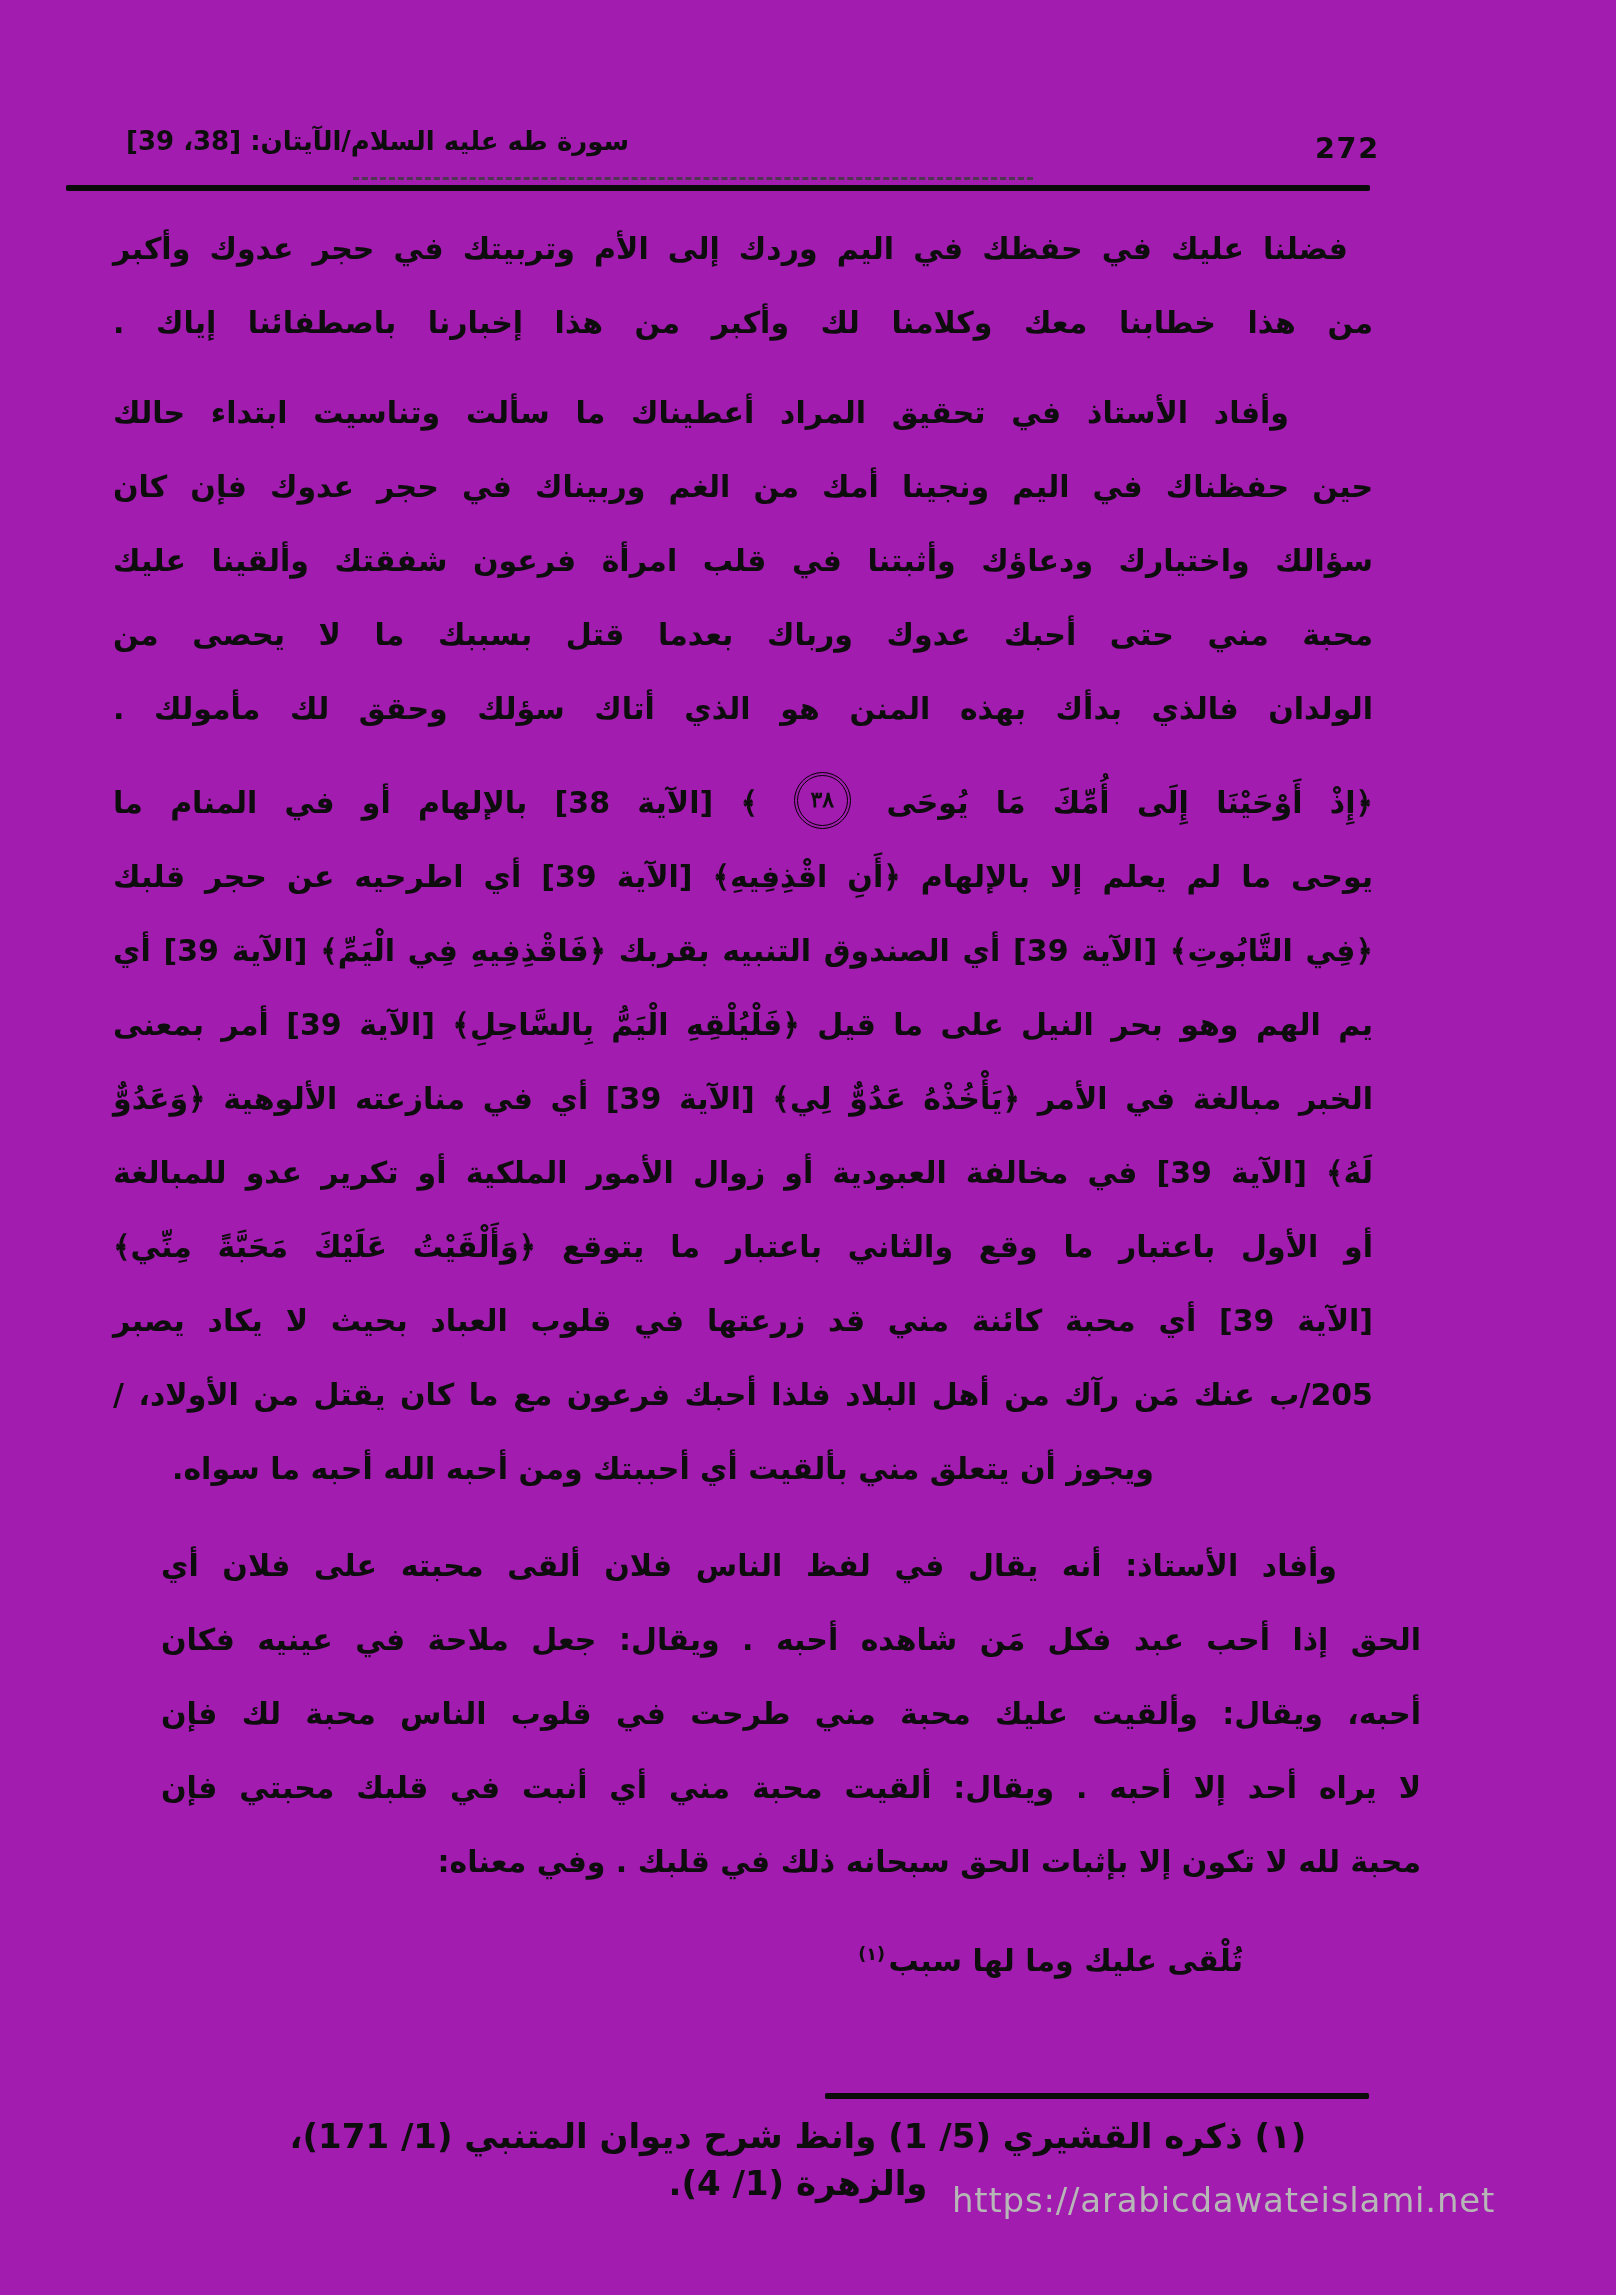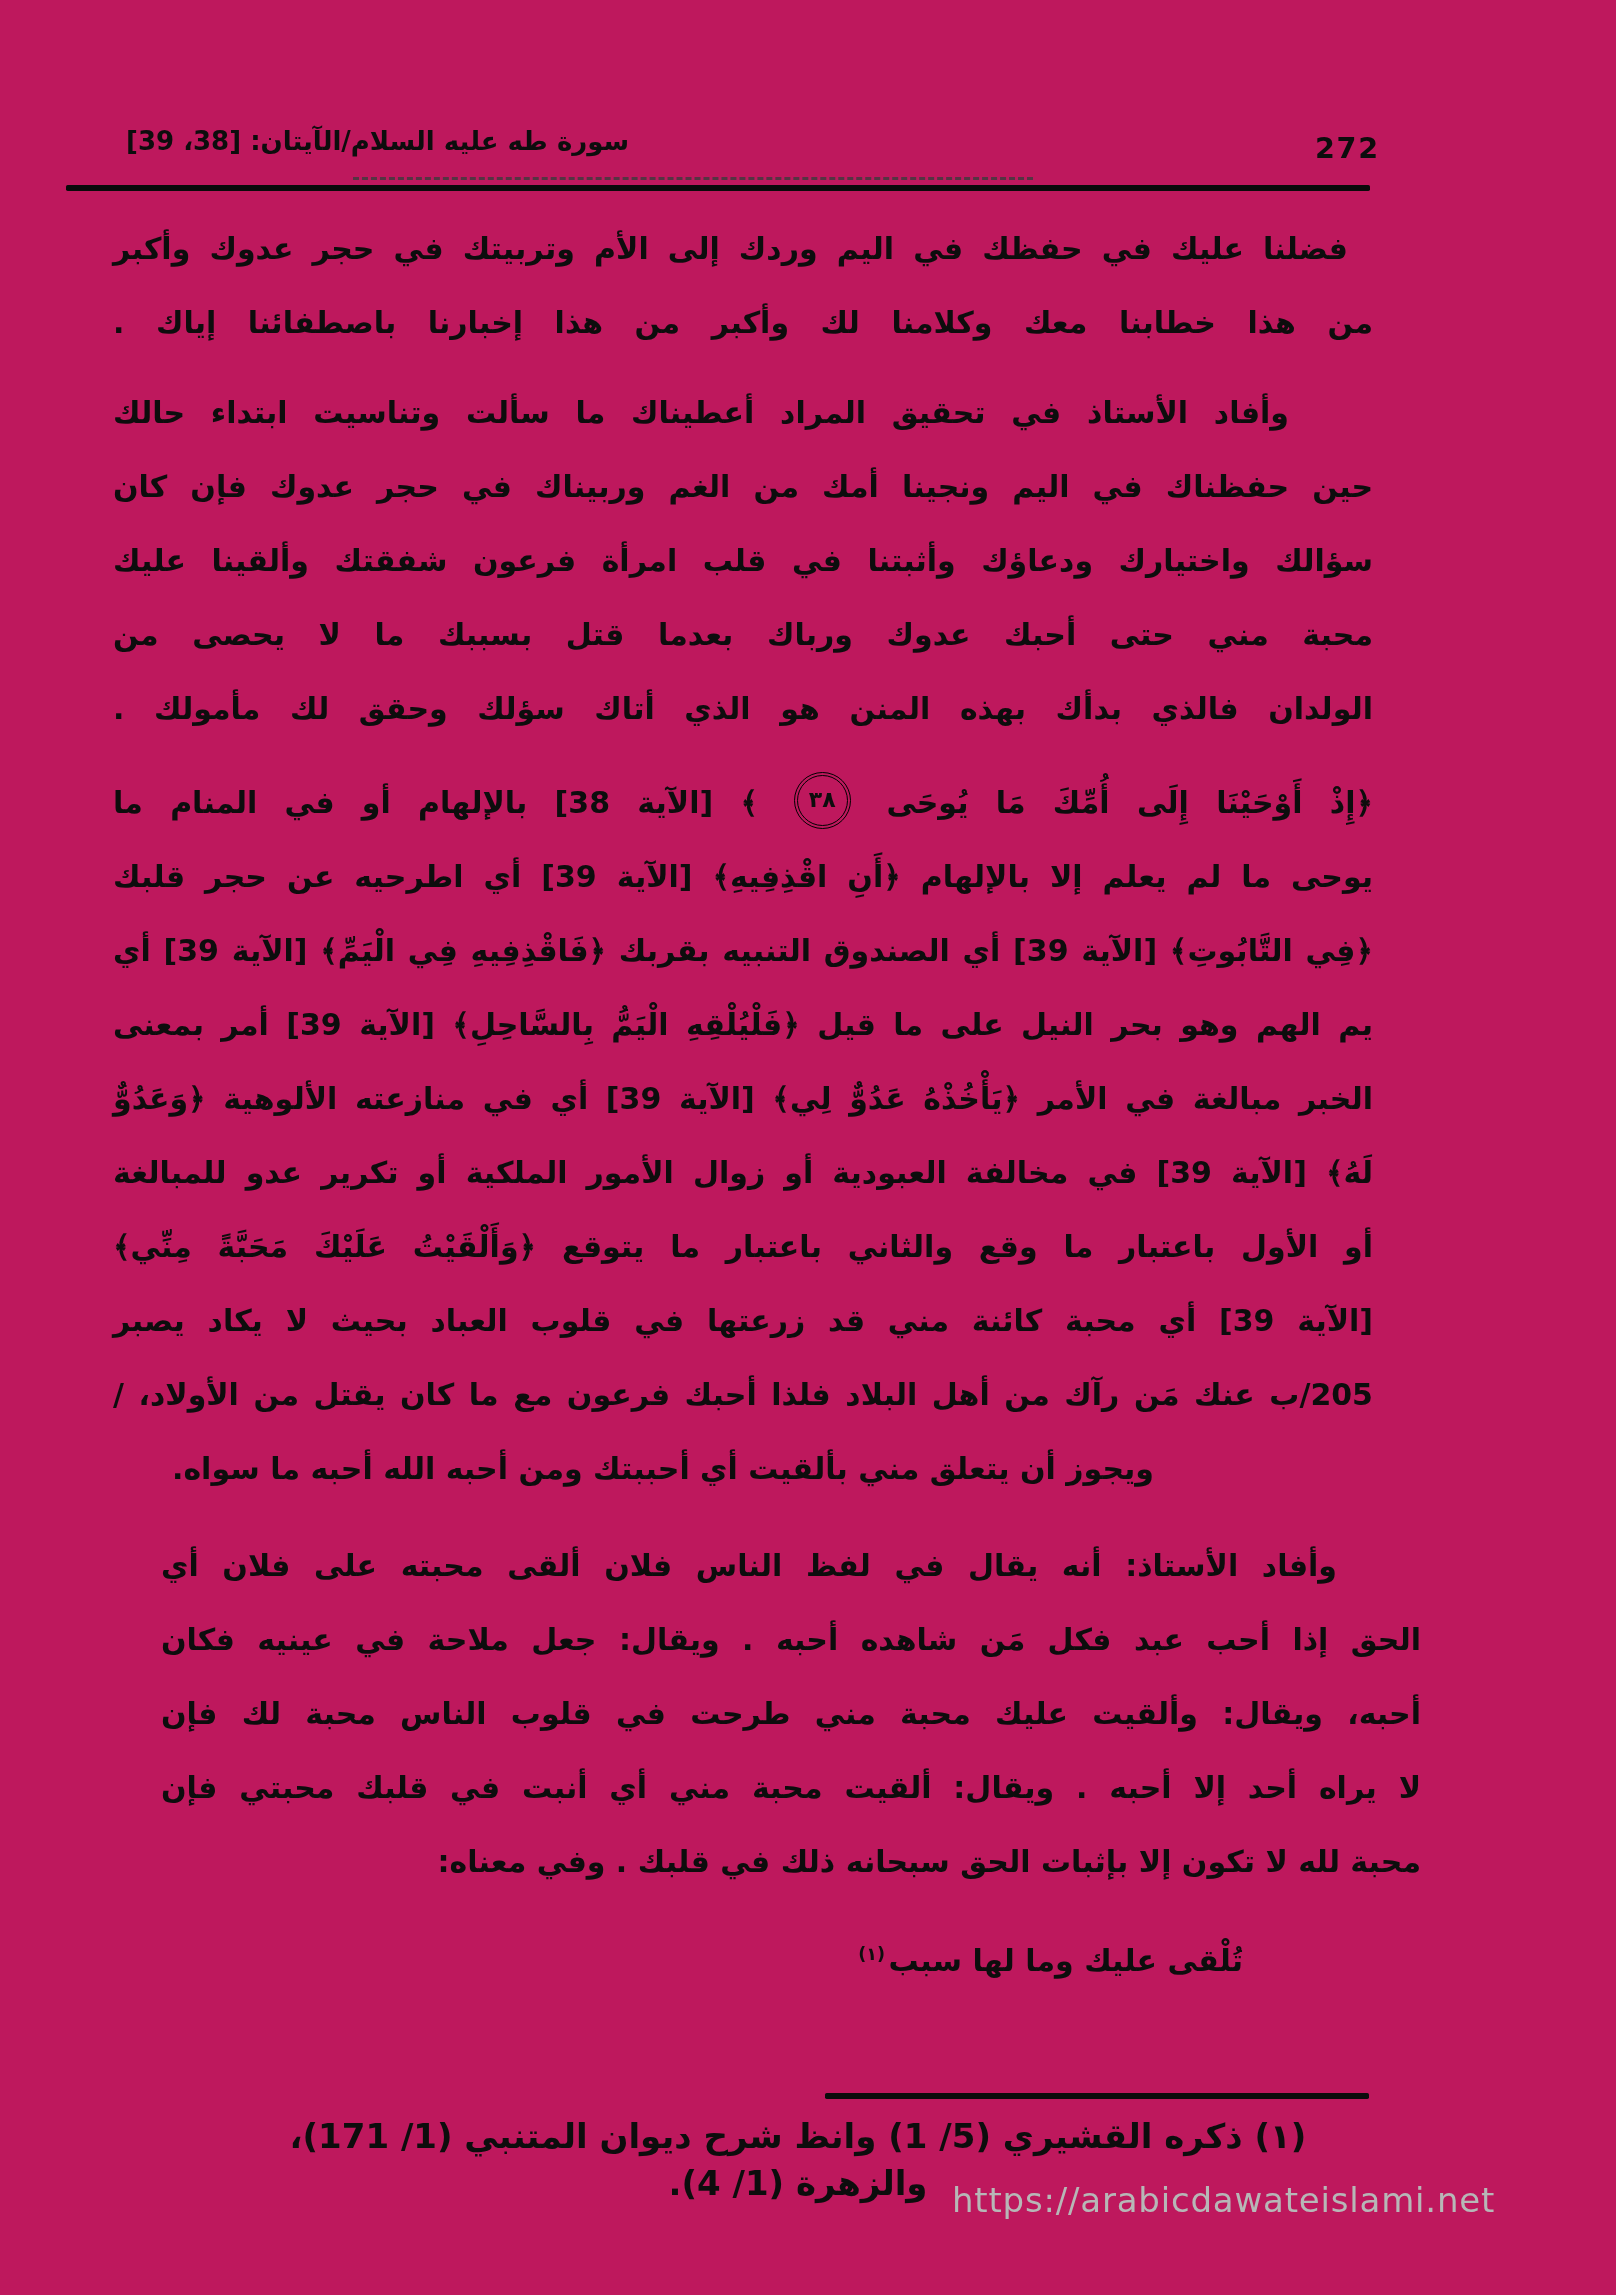--- a/index.html
+++ b/index.html
@@ -1,19 +1,19 @@
 <!DOCTYPE html>
 <html lang="ar" style="font-size:13.4px"><head>
 <meta charset="utf-8">
 <style>
   html,body{margin:0;padding:0;background:#888;}
   .page{
     position:relative;
     width:1617px;height:2295px;
-    background:#be185d;
+    background:#a21caf;
     font-family:"DejaVu Sans",sans-serif;
     color:#0d0d0d;
     overflow:hidden;
   }
   
   .header-title{
     position:absolute;left:126px;top:126px;
     direction:rtl;font-size:26px;font-weight:700;letter-spacing:0.4px;
     white-space:nowrap;
   }
@@ -49,21 +49,21 @@
   .p1{top:212px;}
   .p2{top:376px;}
   .p3{top:766px;}
   .p4{top:1529px;margin-left:48px;}
   
   .ayah-circle{
     display:inline-flex;align-items:center;justify-content:center;
     width:49px;height:49px;
     border:4.2px double #000;border-radius:50%;
     font-size:22px;line-height:1;font-weight:700;
-    margin:0 8.4px;vertical-align:middle;position:relative;top:-4.2px;
+    margin:0 8.4px;vertical-align:middle;position:relative;top:-4.2px;font-family:Liberation Serif, serif;
   }
   
   .poetry{
     position:absolute;left:252px;top:1917px;width:991px;
     direction:rtl;display:flex;justify-content:space-between;align-items:baseline;
     font-size:30px;font-weight:700;line-height:74px;
   }
   .footnote-ref{font-size:17.6px;vertical-align:super;margin-right:3.4px;font-weight:700;}
   
   .footnote-sep{

